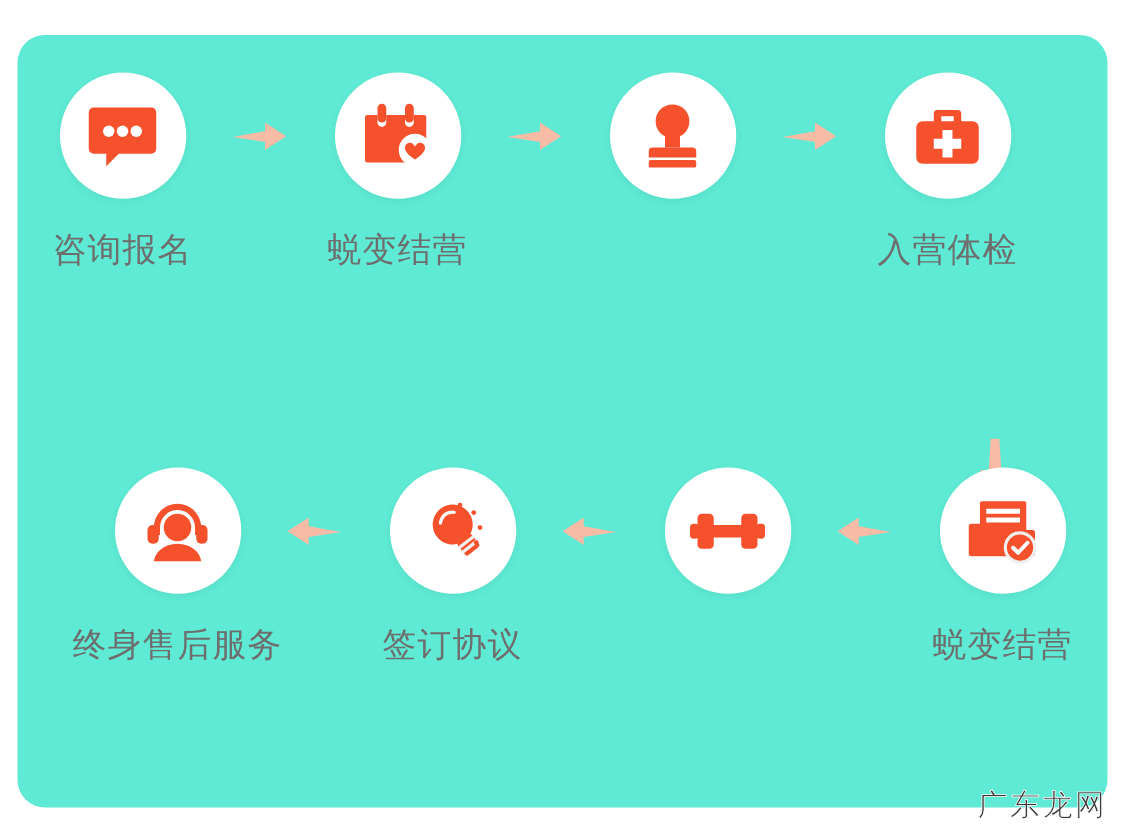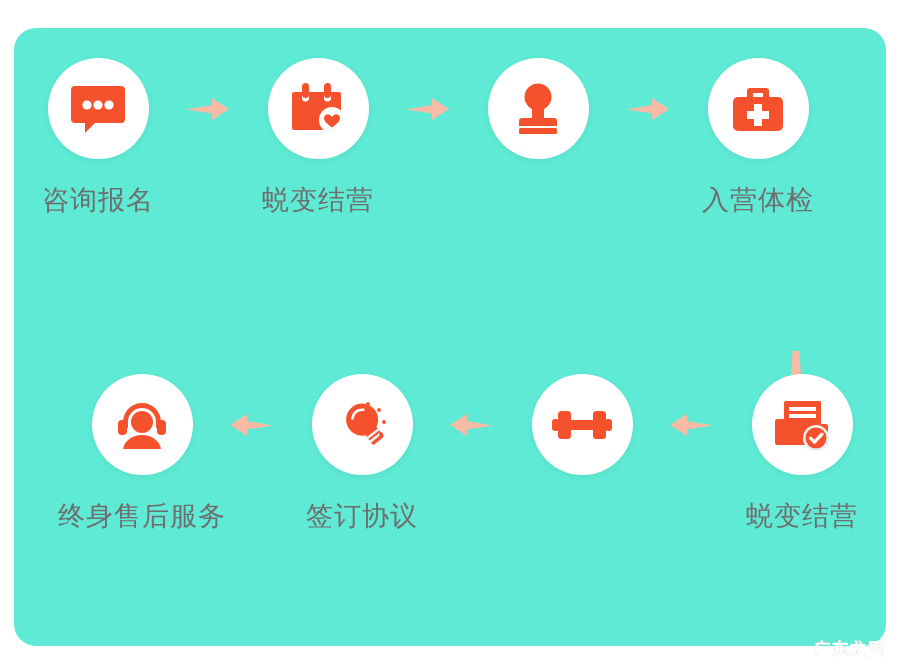--- a/index.html
+++ b/index.html
@@ -86,22 +86,22 @@
     height: 80px;
     display: flex;
     align-items: center;
     justify-content: center;
   }
 
   #watermark {
     position: absolute;
     right: 14px;
     bottom: 8px;
-    font-size: 16px;
-    font-weight: bold;
+    font-size: 24px;
+    font-weight: normal;
     color: #3a3a3a;
     letter-spacing: 2px;
     -webkit-text-stroke: 0.6px #ffffff;
     font-family: "DejaVu Sans", sans-serif;
     white-space: nowrap;
   }
 </style>
 </head>
 <body>
 

